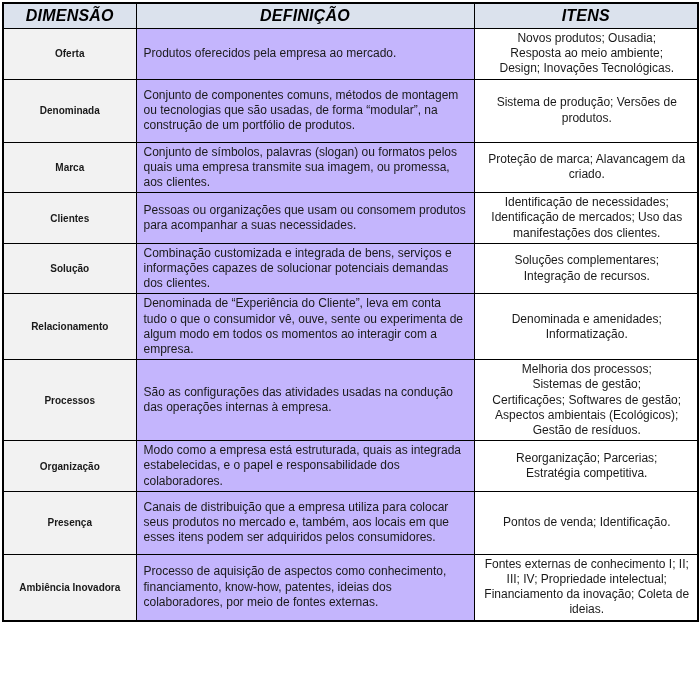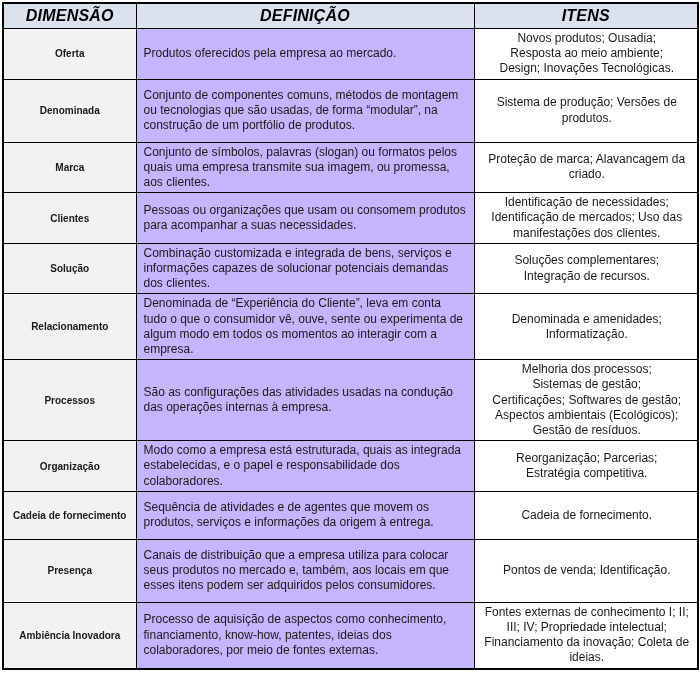--- a/index.html
+++ b/index.html
@@ -177,31 +177,20 @@
             <span class="cell-text">Organização</span>
           </td>
           <td class="def">
             <span class="cell-text">Modo como a empresa está estruturada, quais as integrada estabelecidas, e o papel e responsabilidade dos colaboradores.</span>
           </td>
           <td class="items">
             <span class="cell-text">Reorganização; Parcerias;
 Estratégia competitiva.</span>
           </td>
         </tr>
-        <tr style="height: 48px;">
-          <td class="dim">
-            <span class="cell-text">Cadeia de fornecimento</span>
-          </td>
-          <td class="def">
-            <span class="cell-text">Sequência de atividades e de agentes que movem os produtos, serviços e informações da origem à entrega.</span>
-          </td>
-          <td class="items">
-            <span class="cell-text">Cadeia de fornecimento.</span>
-          </td>
-        </tr>
         <tr style="height: 63px;">
           <td class="dim">
             <span class="cell-text">Presença</span>
           </td>
           <td class="def">
             <span class="cell-text">Canais de distribuição que a empresa utiliza para colocar seus produtos no mercado e, também, aos locais em que esses itens podem ser adquiridos pelos consumidores.</span>
           </td>
           <td class="items">
             <span class="cell-text">Pontos de venda; Identificação.</span>
           </td>

